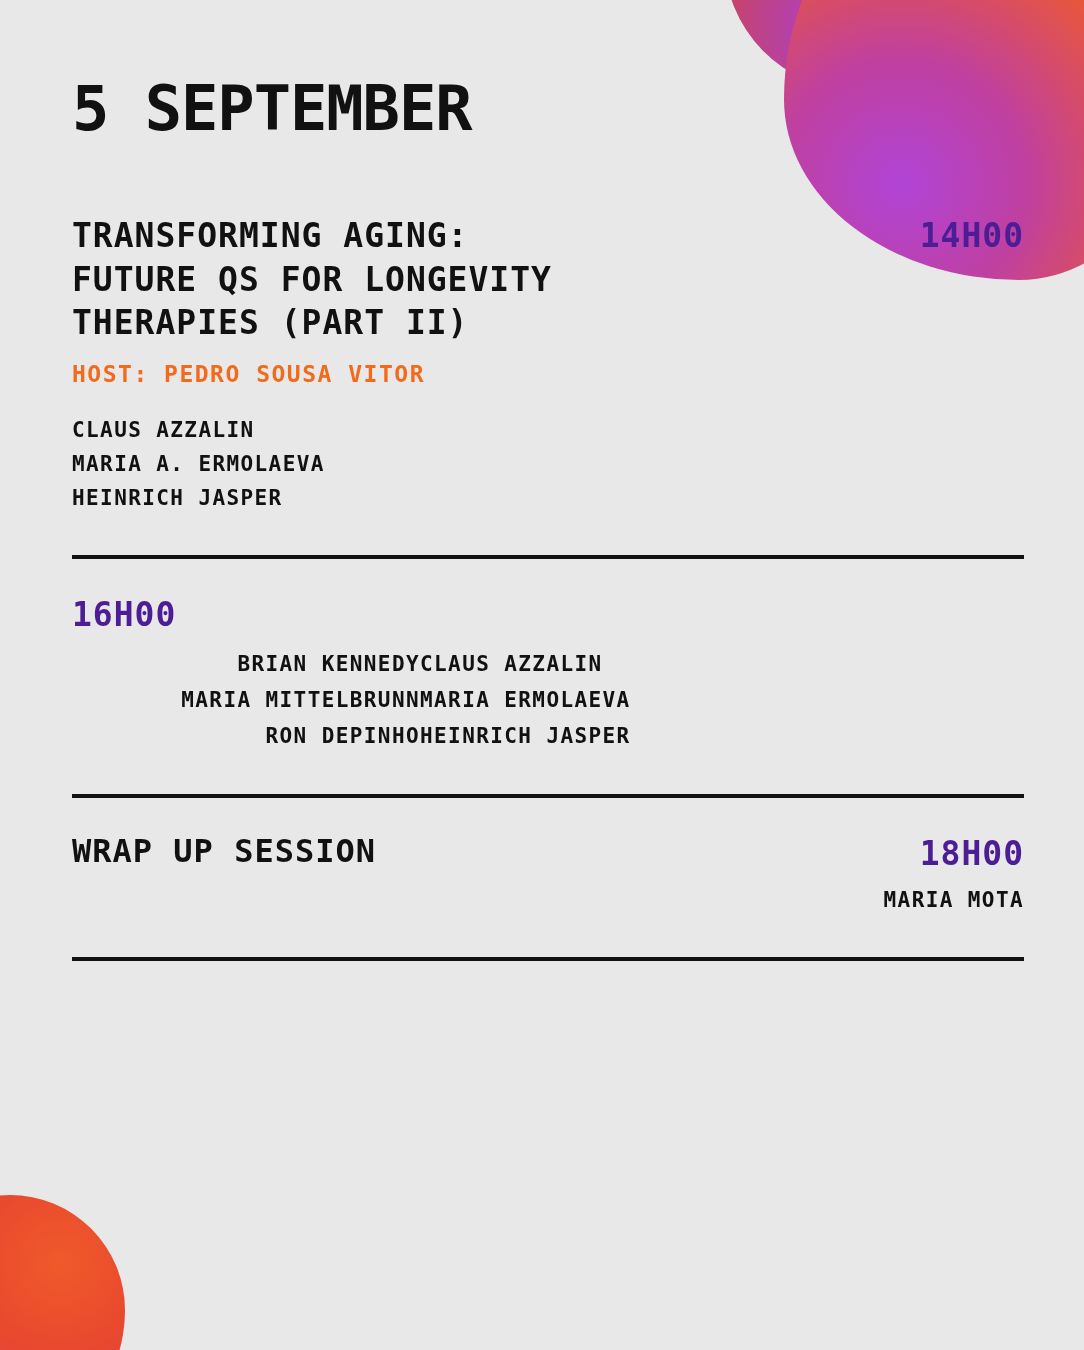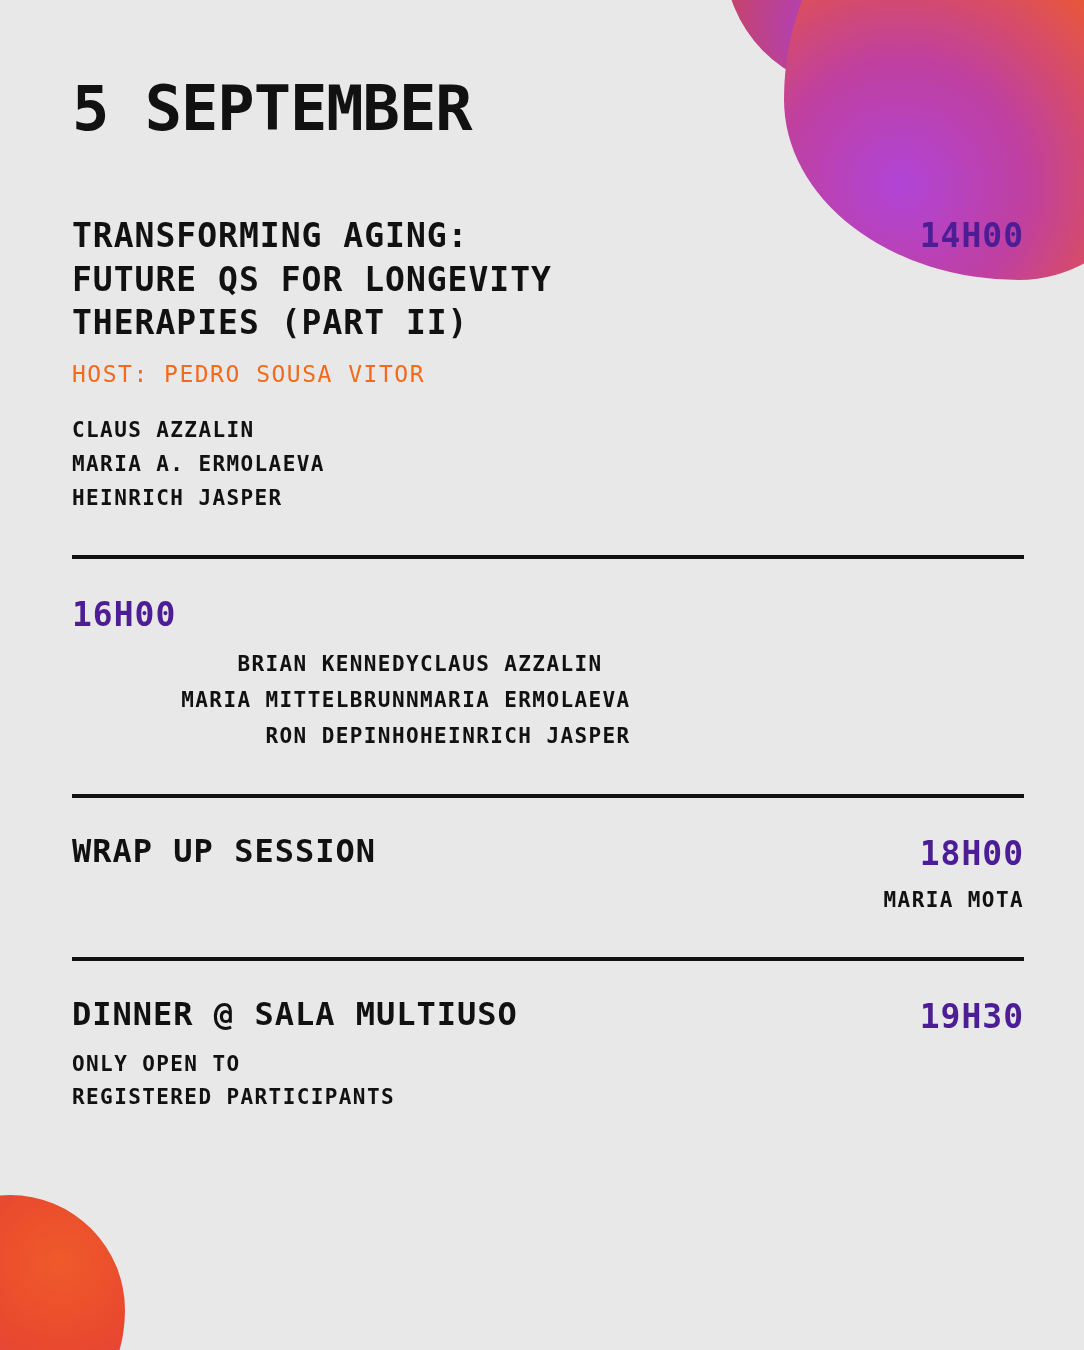--- a/index.html
+++ b/index.html
@@ -93,21 +93,21 @@
     font-size: 33px;
     font-weight: 700;
     letter-spacing: 1px;
     color: #4c1d95;
     white-space: nowrap;
     padding-top: 2px;
   }
   .host {
     color: #f26a1b;
     font-size: 23px;
-    font-weight: 400;
+    font-weight: 700;
     letter-spacing: 1.5px;
     margin-top: 16px;
   }
   .speakers {
     margin-top: 26px;
     font-size: 21px;
     font-weight: 700;
     letter-spacing: 1.4px;
     line-height: 1.62;
     color: #111;
@@ -188,22 +188,14 @@
   <div class="entry">
     <div class="entry-head">
       <div class="entry-title small">WRAP UP SESSION</div>
       <div class="entry-time">18H00</div>
     </div>
     <div class="speakers compact" style="white-space: pre-line;">MARIA MOTA</div>
   </div>
 
   <div class="rule"></div>
 
-  <div class="entry">
-    <div class="entry-head">
-      <div class="entry-title small">DINNER @ SALA MULTIUSO</div>
-      <div class="entry-time">19H30</div>
-    </div>
-    <div class="note">ONLY OPEN TO
-REGISTERED PARTICIPANTS</div>
-  </div>
 
 </div>
 
 </body></html>

